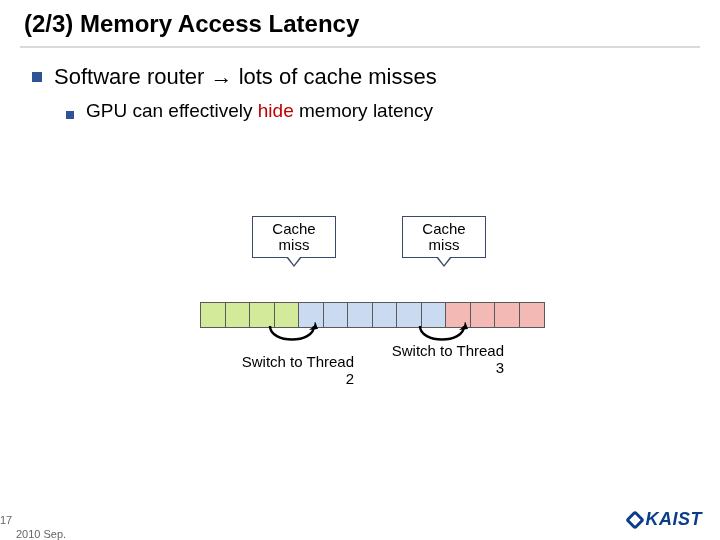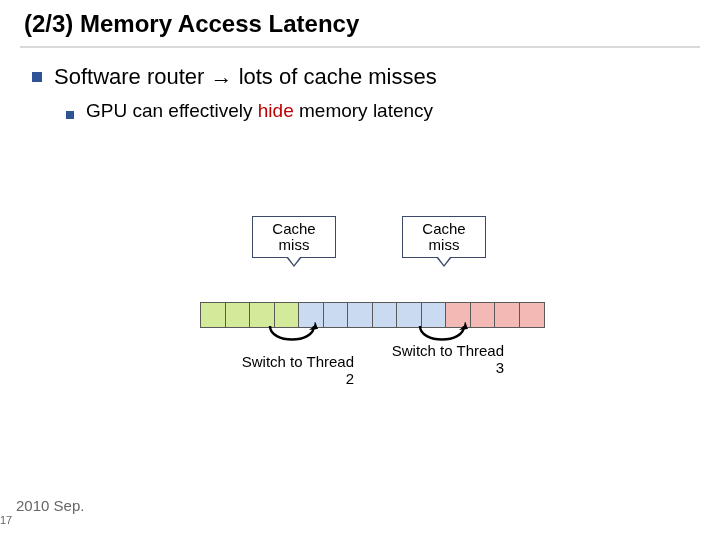--- a/index.html
+++ b/index.html
@@ -26,21 +26,21 @@
   .gpu-label{position:absolute;left:95px;top:94px;font-size:19px;color:#000}
   .track{position:absolute;left:200px;top:92px;display:flex}
   .cell{width:26px;height:26px;border:1.5px solid #595959;box-sizing:border-box}
   .cell+ .cell{margin-left:-1.5px}
   .g{background:#d4ea9b}
   .b{background:#c9daf1}
   .r{background:#f2b9b5}
   .switch{position:absolute;width:120px;text-align:right;font-size:15px;line-height:1.1;color:#000}
   .arrow{position:absolute;width:56px;height:28px}
   .arrow svg{width:56px;height:28px;display:block}
-  .footer-date{position:absolute;left:16px;bottom:26px;font-size:15px;color:#666}
+  .footer-date{position:absolute;left:16px;bottom:0;font-size:11px;color:#666}
   .footer-num{position:absolute;left:0;right:0;bottom:14px;text-align:left;font-size:11px;color:#666}
   .logo{position:absolute;right:18px;bottom:10px}
   .logo-txt{font-weight:800;font-style:italic;color:#0a3e89;font-size:18px;letter-spacing:0.5px;
     display:flex;align-items:center}
   .logo-dot{width:14px;height:14px;border:3px solid #0a3e89;border-radius:3px;transform:rotate(45deg);
     margin-right:4px;box-sizing:border-box}
 </style>
 </head>
 <body>
 <div class="slide">
@@ -104,14 +104,20 @@
           <path d="M50 4 l-5 4 l9 -1 l-3 -8 z" fill="#000"></path>
         </svg>
     </div>
 
     <div class="switch" style="left:234px;top:144px">Switch to Thread 2</div>
     <div class="switch" style="left:384px;top:133px">Switch to Thread 3</div>
   </div>
 
   <div class="footer-date">2010 Sep.</div>
   <div class="footer-num">17</div>
+  <div class="logo">
+    <div class="logo-txt">
+      <span class="logo-dot"></span>
+      <span>KAIST</span>
+    </div>
+  </div>
 
 </div>
 
 </body></html>

